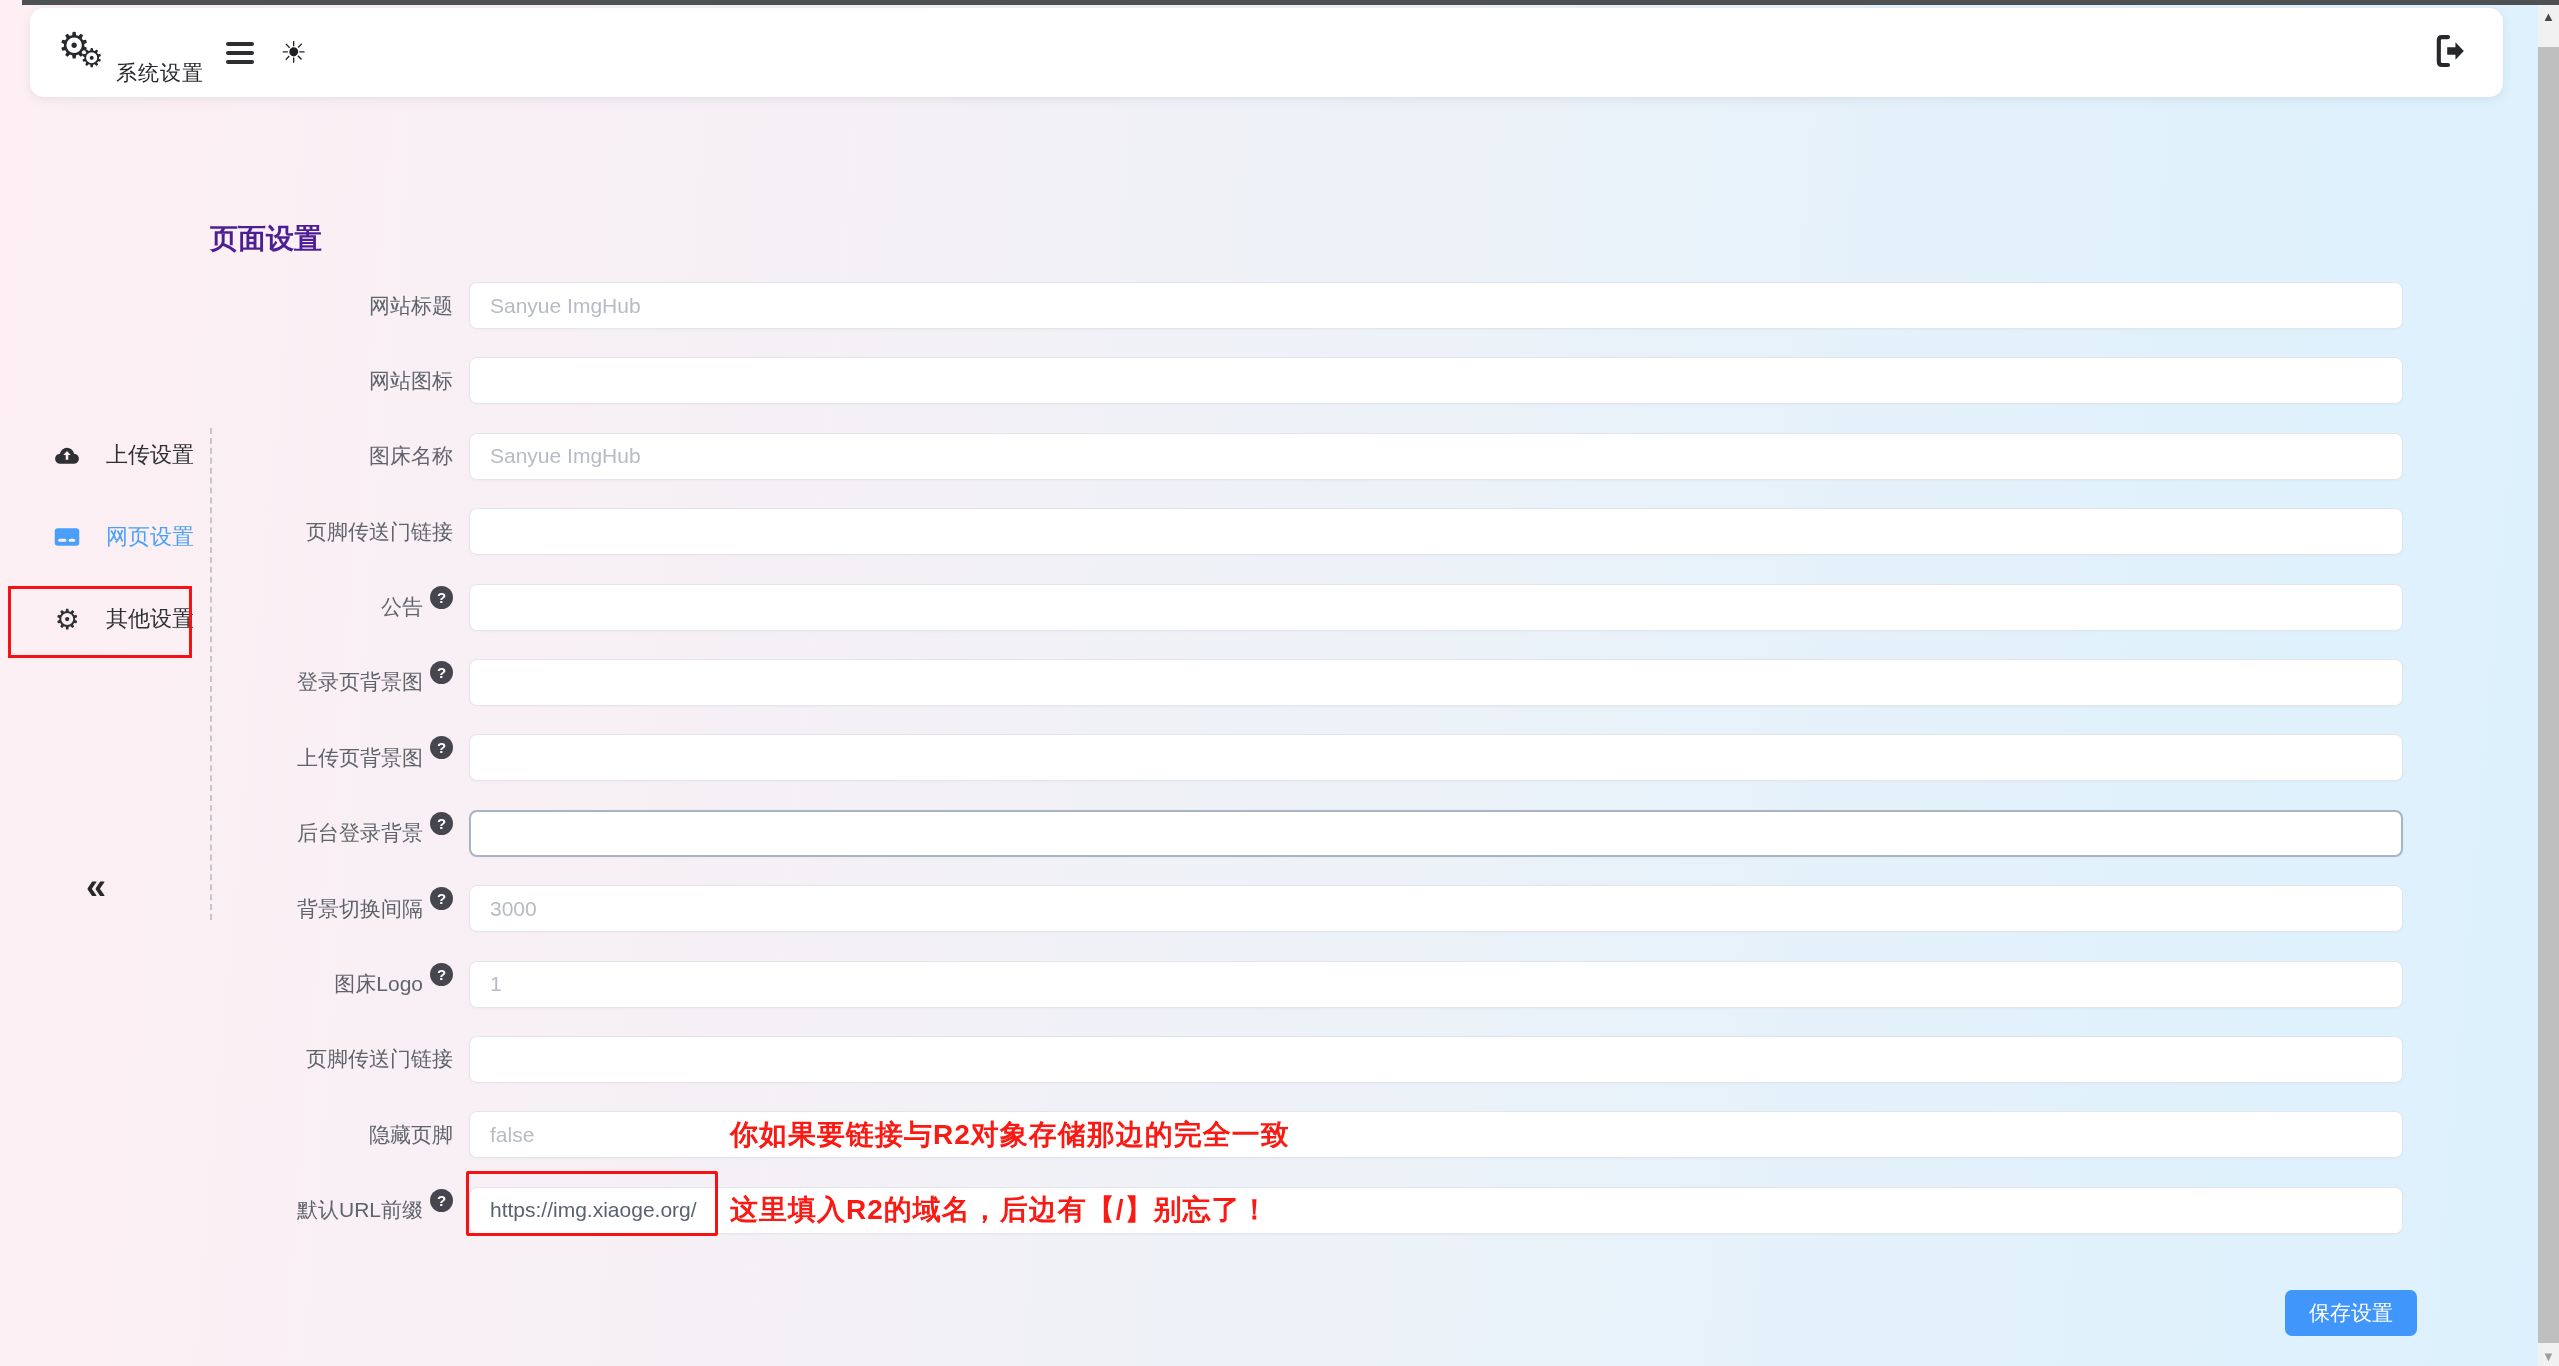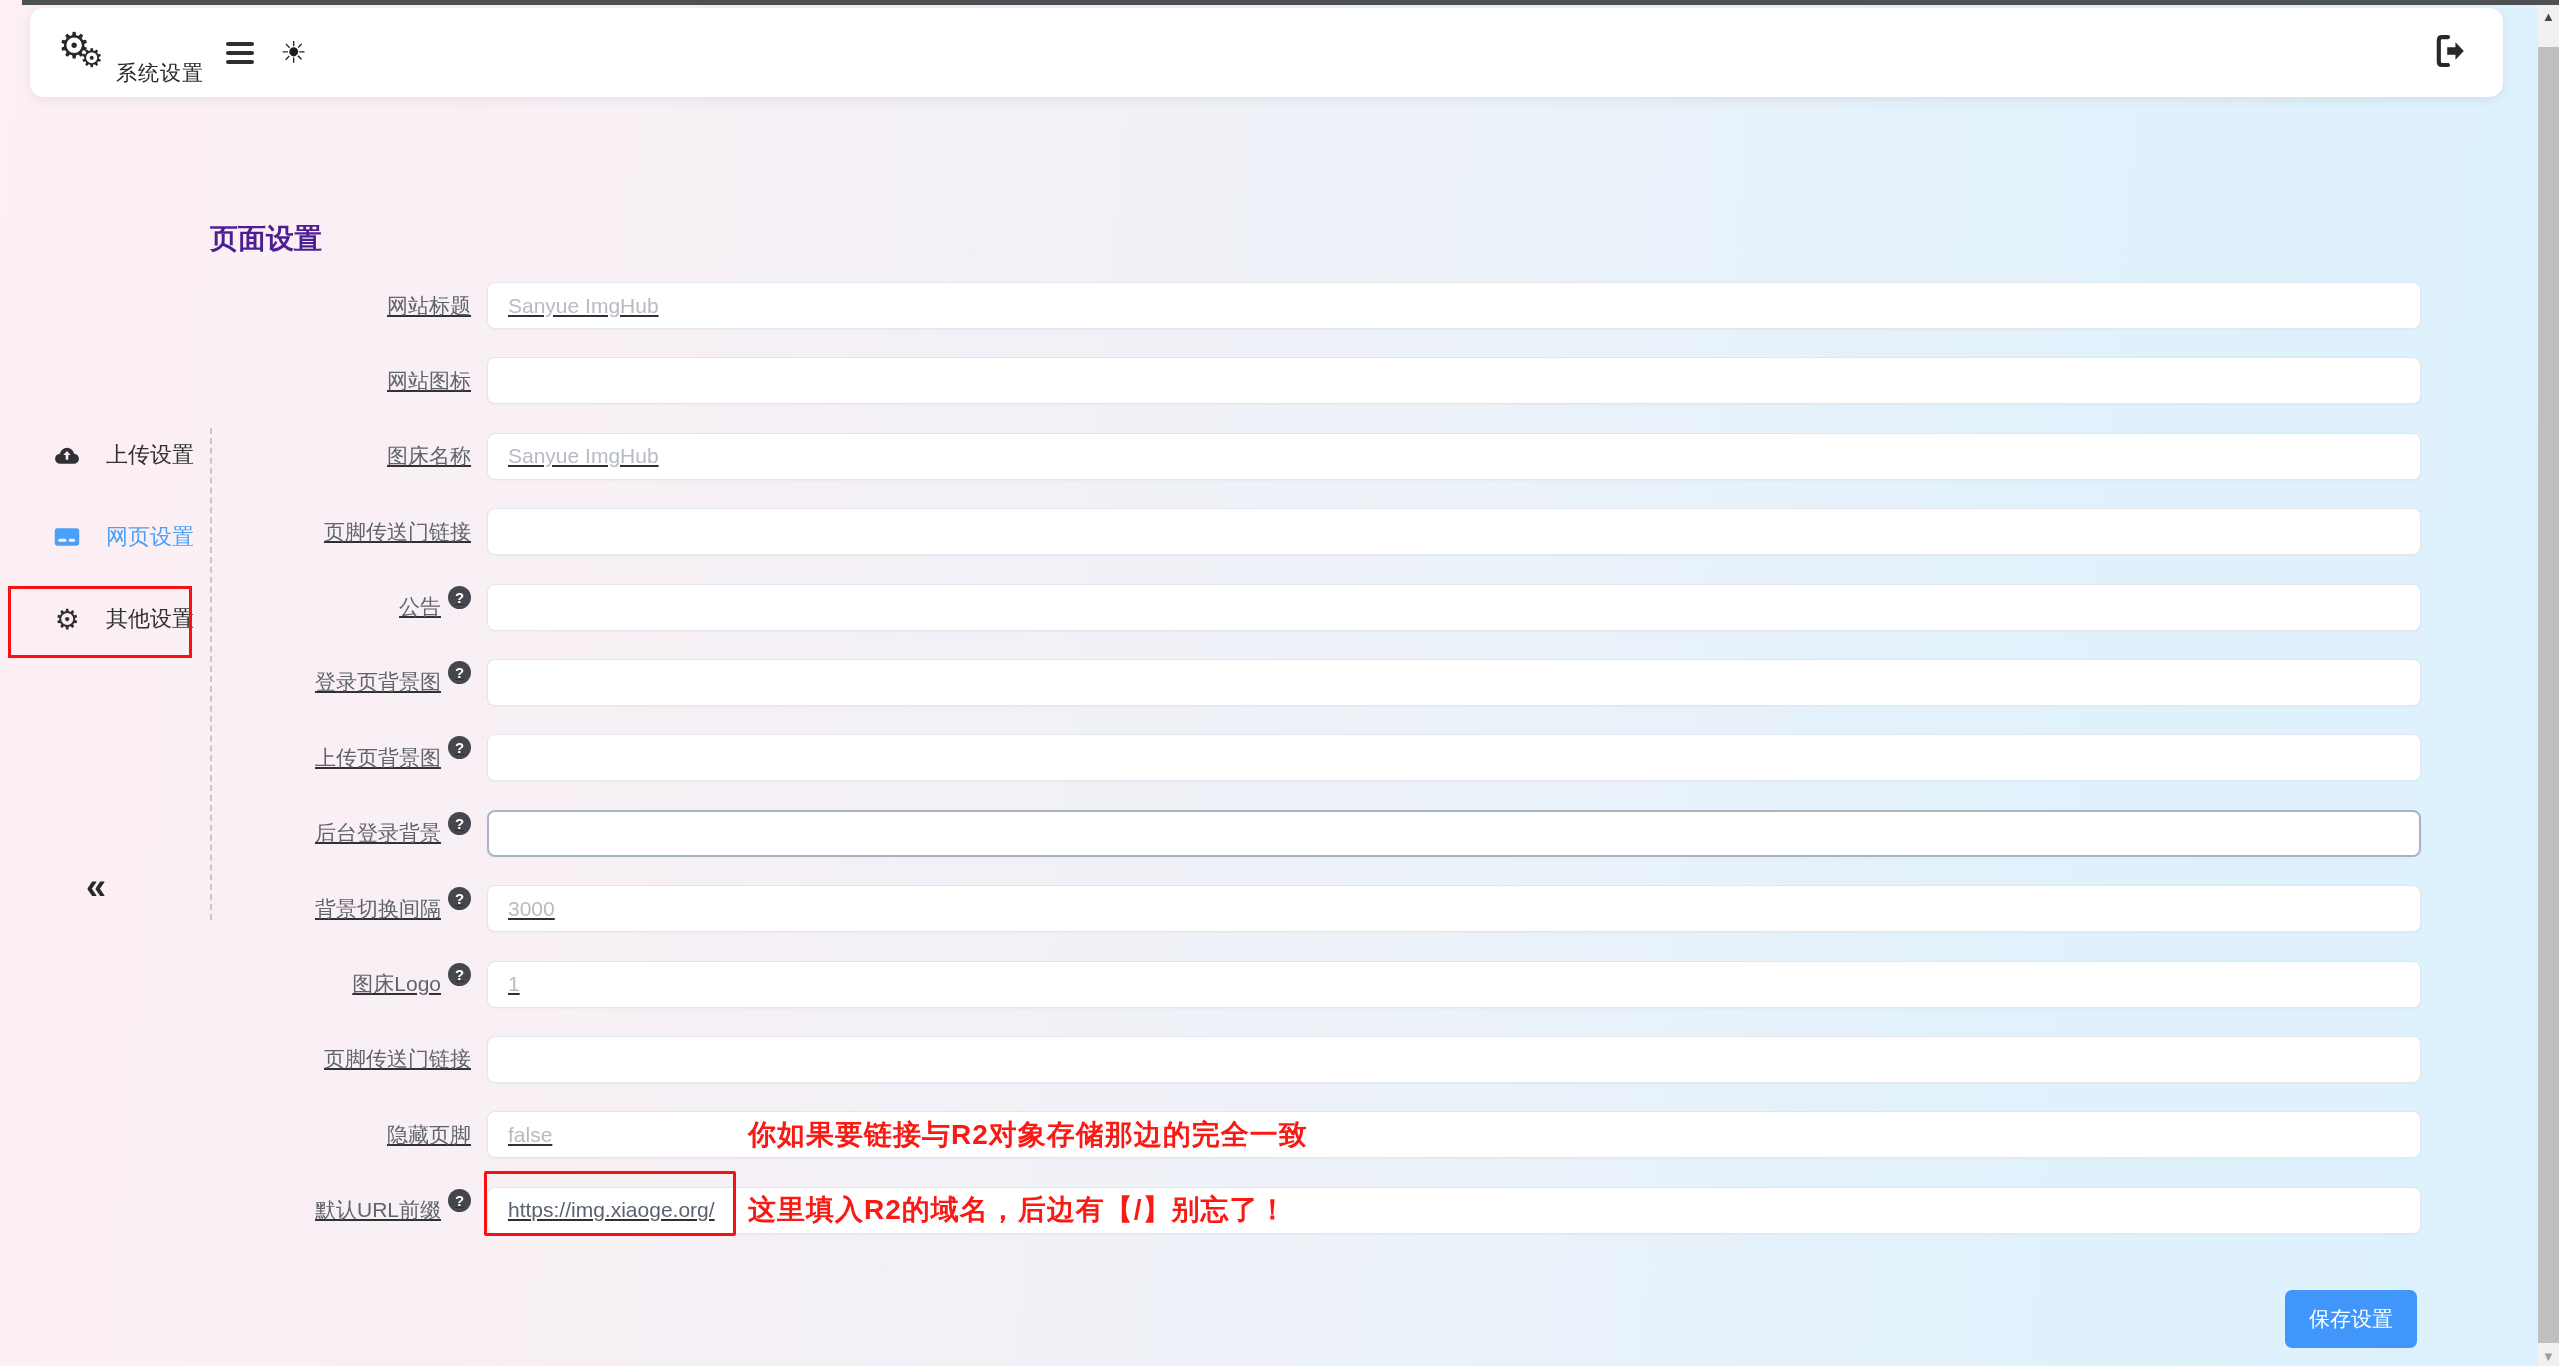--- a/index.html
+++ b/index.html
@@ -35,36 +35,36 @@
   .side-item .s-icon svg { width:28px; height:28px; fill:#2e3033; }
   .side-item .s-label { font-size:22px; }
   .side-item.active { color:#4a9ff9; }
   .side-item.active .s-icon svg { fill:#4a9ff9; }
   .sidebar-red-box { position:absolute; left:8px; top:586px; width:184px; height:72px; border:3px solid #f51212; pointer-events:none; }
   .side-divider { position:absolute; left:210px; top:428px; height:492px; border-left:2px dashed #c9c4c9; }
   .collapse-btn { position:absolute; left:86px; top:866px; font-size:36px; color:#29292c; cursor:pointer; font-weight:bold; }
 
   
   .form-title { position:absolute; left:210px; top:220px; width:2250px; font-size:28px; font-weight:bold; color:#4c1d95; }
-  .form-area { position:absolute; left:216px; top:282px; width:2230px;text-decoration:underline; }
+  .form-area { position:absolute; left:198px; top:282px; width:2230px; }
   .form-row { position:relative; display:flex; align-items:center; height:47px; margin-bottom:28.4px; }
   .label-cell { width:255px; flex:0 0 auto; display:flex; justify-content:flex-end; align-items:center; }
   .field-label { font-size:21px; color:#5f646b; white-space:nowrap; }
   .help-badge { width:23px; height:23px; border-radius:50%; background:#46464e; color:#ffffff; font-size:15px; font-weight:bold;
     display:flex; align-items:center; justify-content:center; margin-left:7px; transform:translateY(-10px); cursor:pointer; flex:0 0 auto; }
   .field-input { flex:0 0 auto; width:1934px; height:47px; margin-left:16px; background:#ffffff;
     border:1px solid #e2e5ec; border-radius:8px; padding:0 20px; font-size:21px; color:#5a6270;
     font-family:"Liberation Sans","DejaVu Sans",sans-serif; outline:none; box-shadow:0 1px 2px rgba(120,130,150,.05); }
   .field-input::placeholder { color:#b6bbc4; opacity:1; }
   .form-row.focused .field-input { border:2px solid #a9b4c2; }
   .red-annotation { position:absolute; left:532px; top:50%; transform:translateY(-50%);
     font-size:28px; font-weight:bold; color:#fa1a14; white-space:nowrap; pointer-events:none; letter-spacing:1px; }
   .red-highlight-box { position:absolute; left:268px; top:-16px; width:252px; height:65px;
     border:3px solid #f51212; border-radius:2px; pointer-events:none; }
-  .save-btn { position:absolute; left:2285px; top:1290px; width:132px; height:58px;
+  .save-btn { position:absolute; left:2285px; top:1290px; width:132px; height:46px;
     background:#4096fa; color:#ffffff; border:none; border-radius:7px; font-size:21px; cursor:pointer;
     font-family:"Liberation Sans","DejaVu Sans",sans-serif; }
 
   
   .scrollbar { position:absolute; right:0; top:5px; bottom:0; width:21px; background:#f1f1f1; }
   .scroll-up { position:absolute; top:4px; left:0; width:21px; text-align:center; font-size:13px; color:#474747; }
   .scroll-thumb { position:absolute; top:42px; left:0; width:21px; height:1296px; background:#bfbfbf; }
   .scroll-down { position:absolute; bottom:2px; left:0; width:21px; text-align:center; font-size:13px; color:#9d9d9d; }
 </style>
 </head>

